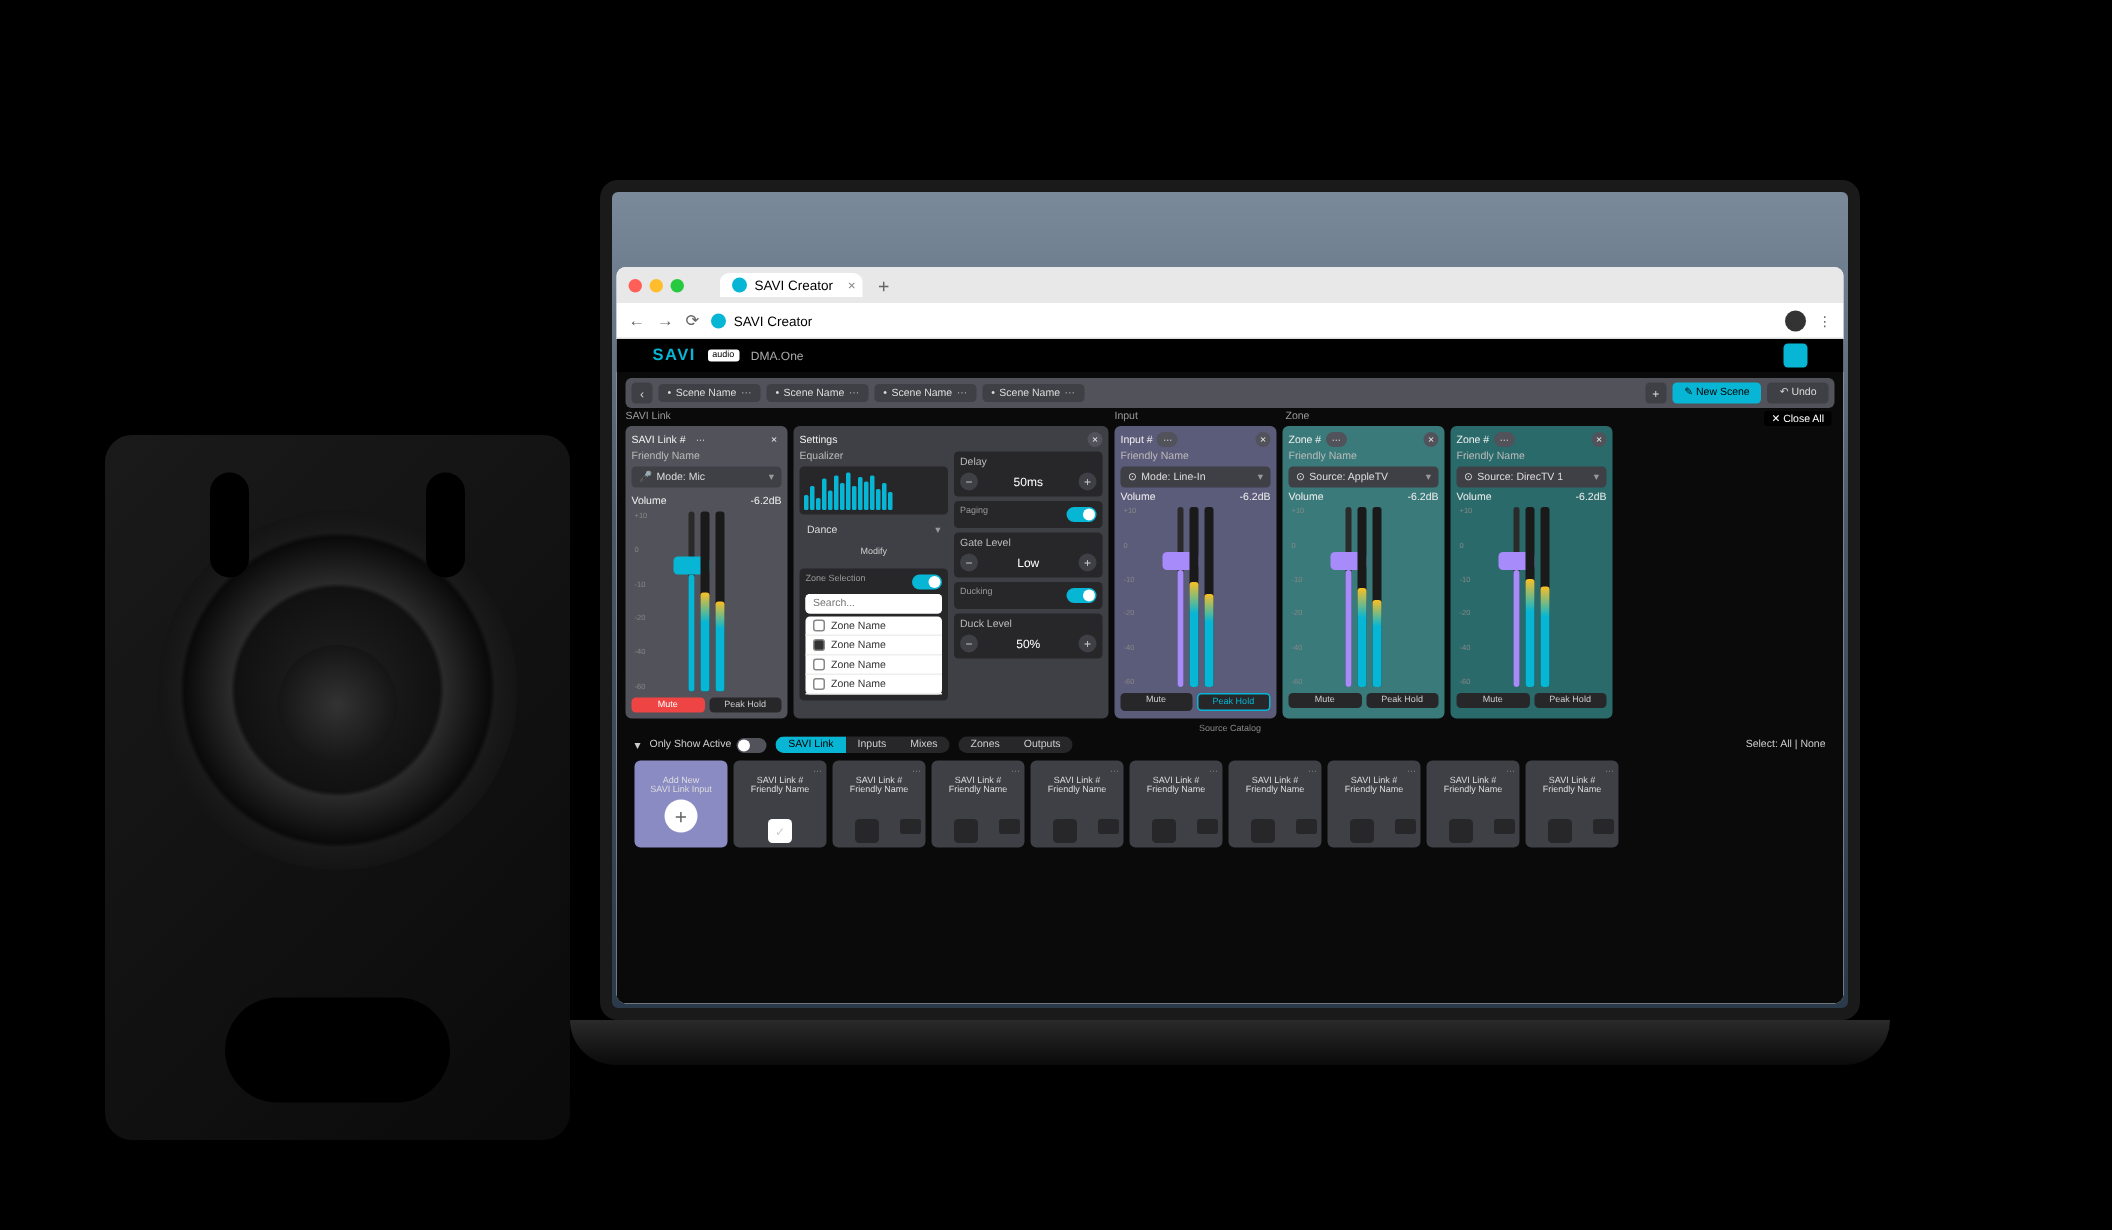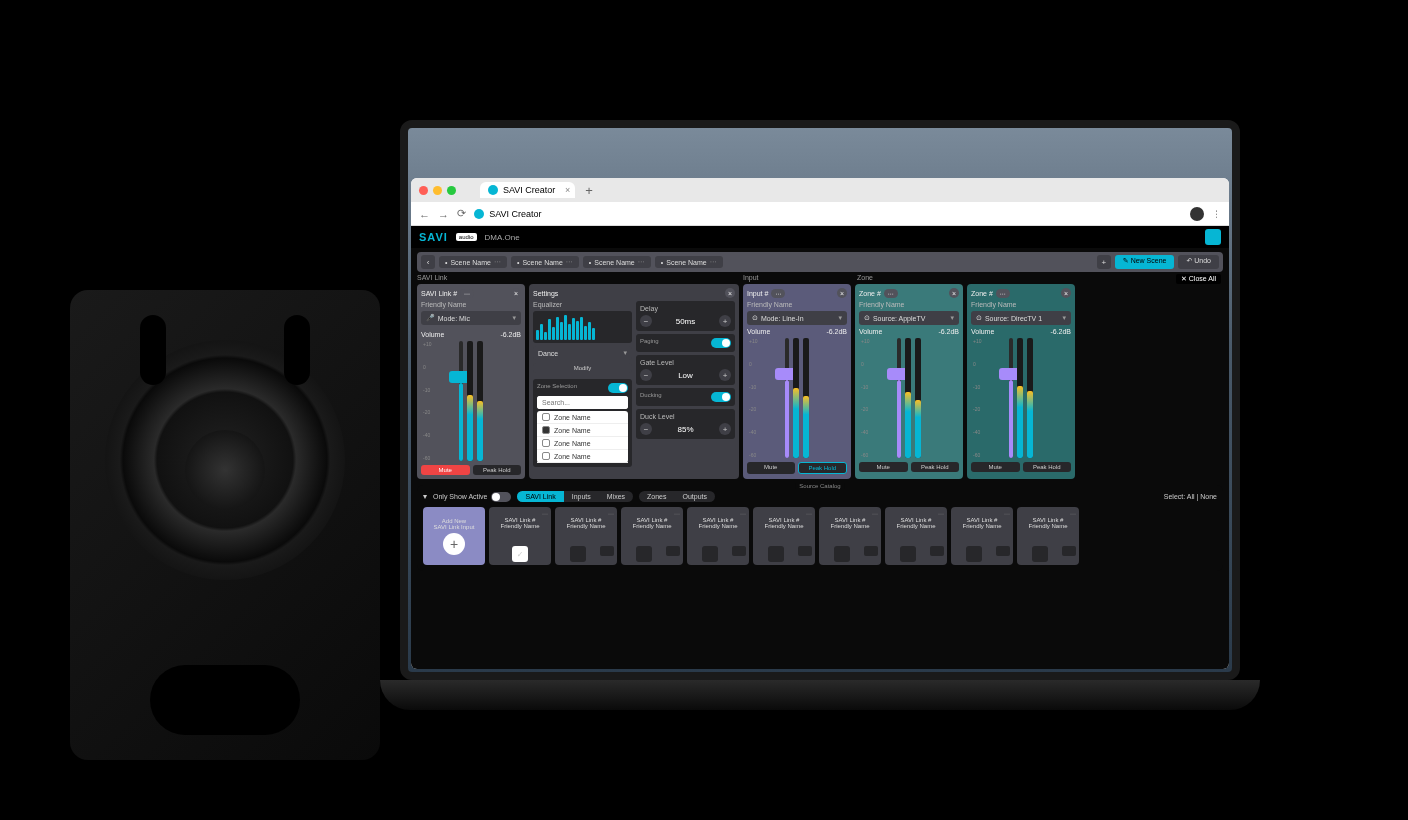--- a/index.html
+++ b/index.html
@@ -46,21 +46,21 @@
 .tab .close { position:absolute; right:5px; color:#888; }
 .tab-plus { color:#666; padding:0 6px; font-size:13px; }
 .addr-bar { height:24px; background:#fff; display:flex; align-items:center; padding:0 8px; gap:8px; border-bottom:1px solid #ddd; }
 .nav-ico { color:#666; font-size:11px; }
 .url-box { flex:1; display:flex; align-items:center; gap:5px; }
 .url-box .fav { width:10px; height:10px; border-radius:50%; background:#06b6d4; }
 .avatar { width:14px; height:14px; border-radius:50%; background:#333; }
 .kebab { color:#666; }
 
 .app { flex:1; background:#0a0a0a; display:flex; flex-direction:column; color:#ccc; font-size:8px; }
-.app-hdr { height:22px; background:#000; display:flex; align-items:center; padding:0 8px; gap:8px; }
+.app-hdr { height:22px; background:#000; display:flex; align-items:center; padding:0 24px; gap:8px; }
 .logo { font-weight:700; color:#06b6d4; font-size:11px; letter-spacing:1px; }
 .logo-badge { font-size:6px; background:#fff; color:#000; padding:1px 3px; border-radius:2px; }
 .hdr-title { color:#aaa; font-size:8px; }
 .menu-btn { margin-left:auto; width:16px; height:16px; background:#06b6d4; border-radius:3px; }
 
 .scenes-bar { height:20px; background:#52525b; margin:4px 6px; border-radius:4px; display:flex; align-items:center; padding:0 4px; gap:4px; }
 .scene-chip { background:#3f3f46; padding:2px 6px; border-radius:3px; display:flex; align-items:center; gap:3px; font-size:7px; color:#ddd; }
 .scene-dots { color:#999; }
 .scenes-right { margin-left:auto; display:flex; gap:4px; }
 .btn-new-scene { background:#06b6d4; color:#000; padding:2px 8px; border-radius:3px; font-size:7px; }
@@ -324,21 +324,21 @@
               <div class="param-box">
                   <div class="param-lbl">
                     <span>Ducking</span>
                     <span class="toggle"></span>
                   </div>
                 </div>
               <div class="param-box">
                 <div class="sub">Duck Level</div>
                 <div class="stepper">
                     <span class="sb">−</span>
-                    <span class="val">85%</span>
+                    <span class="val">50%</span>
                     <span class="sb">+</span>
                   </div>
               </div>
             </div>
           </div>
         </div>
 
         <div class="panel input">
           <div class="panel-hdr">
               <span>Input #</span>

